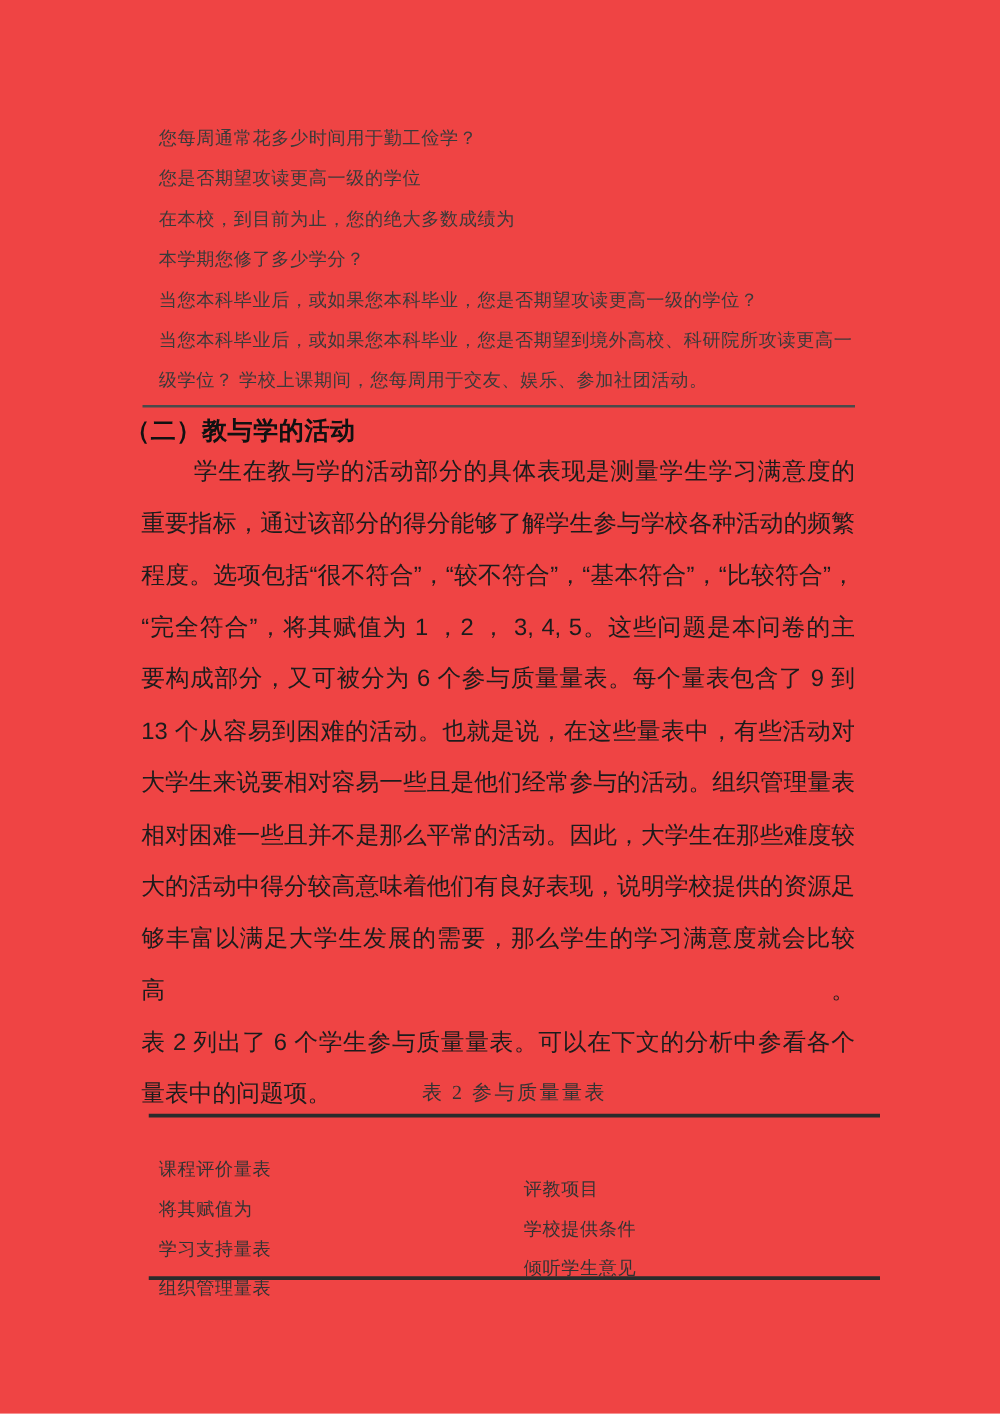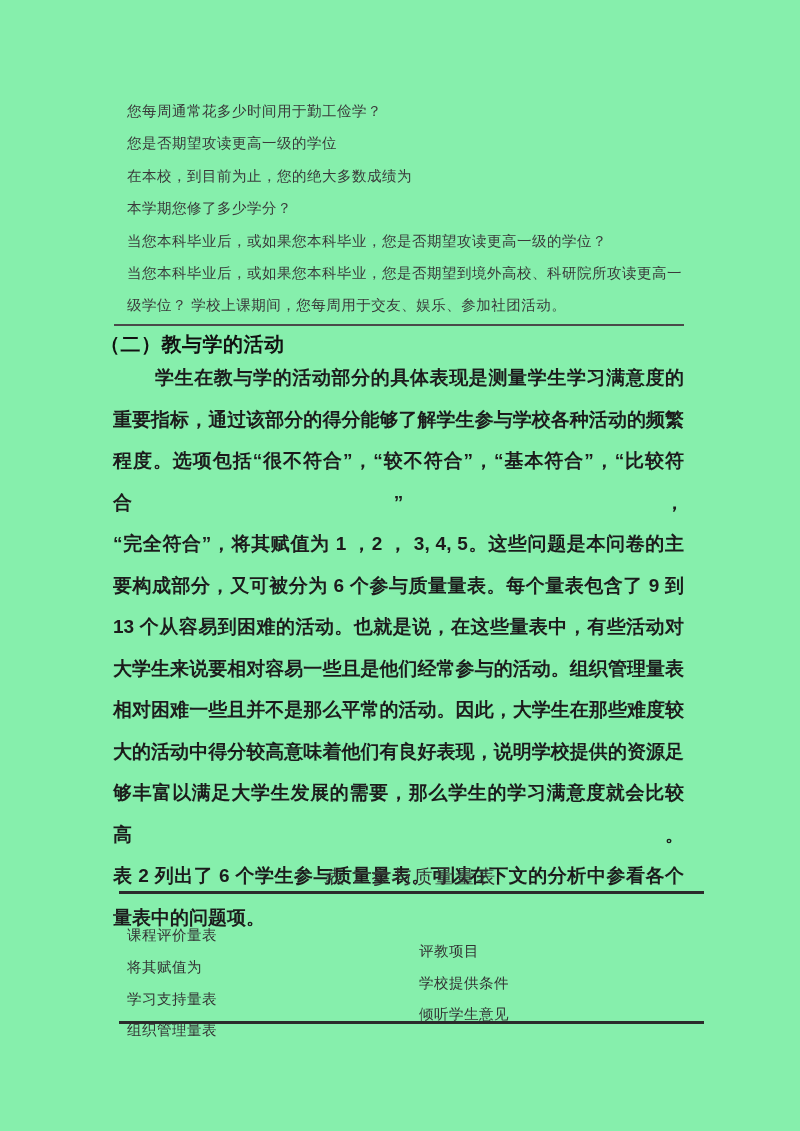--- a/index.html
+++ b/index.html
@@ -1,20 +1,20 @@
 <!DOCTYPE html>
 <html><head>
 <meta charset="utf-8">
 <style>
   html, body { margin: 0; padding: 0; background: #ffffff; }
   .page {
     position: relative;
     width: 800px;
     height: 1131px;
-    background: #86efac;
+    background: #ef4444;
     overflow: hidden;
     font-family: "Liberation Serif", "DejaVu Serif", serif;
     color: #2e2e2e;
   }
 
   
   .questions {
     position: absolute;
     left: 127px;
     top: 95px;
@@ -48,37 +48,37 @@
     letter-spacing: 0.5px;
   }
 
   
   .bodytext {
     position: absolute;
     left: 113px;
     top: 357px;
     width: 571px;
     font-family: "Liberation Sans", "DejaVu Sans", sans-serif;
-    font-weight: 700;
+    font-weight: 400;
     font-size: 19px;
     line-height: 41.5px;
     color: #1c1c1c;
   }
   .bline { width: 100%; }
   .fill { text-align: justify; text-align-last: justify; }
   .indent { text-indent: 42px; }
 
   
   .caption {
     position: absolute;
     left: 119px;
     top: 864px;
     width: 585px;
     text-align: center;
-    font-size: 19px;
+    font-size: 16px;
     letter-spacing: 2px;
     color: #333333;
   }
 
   
   .qtable {
     position: absolute;
     left: 119px;
     top: 891px;
     width: 585px;

